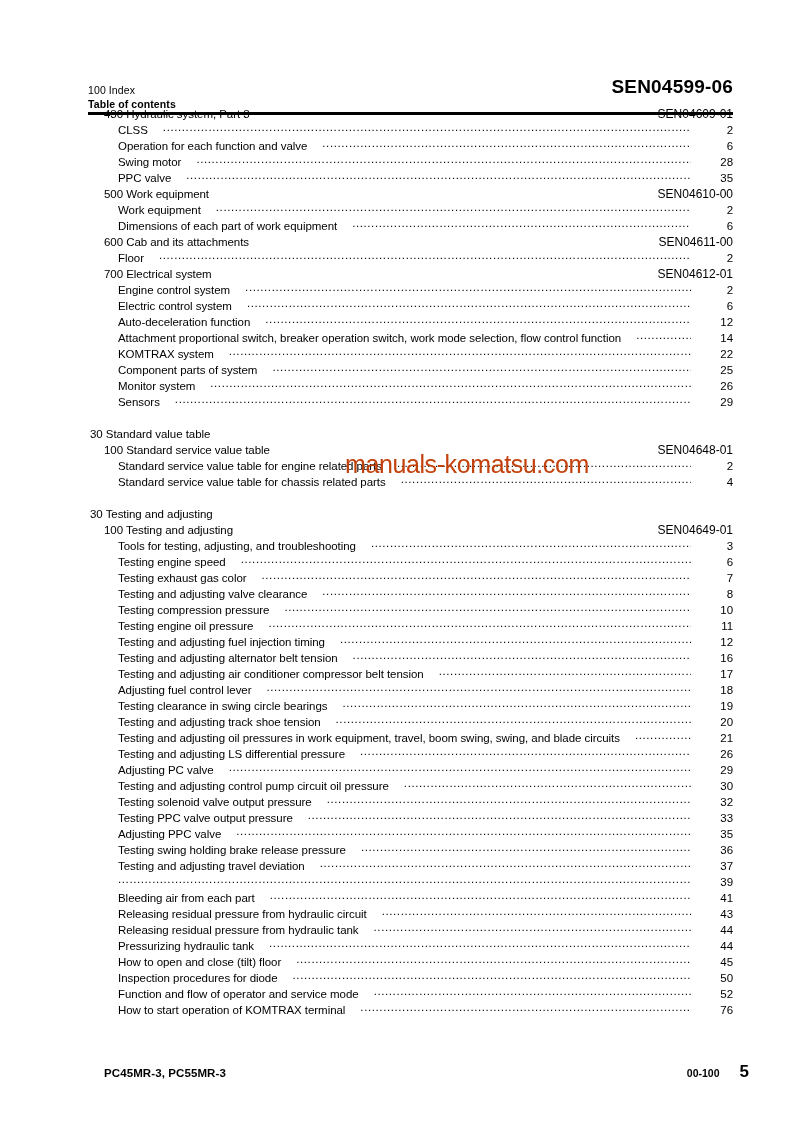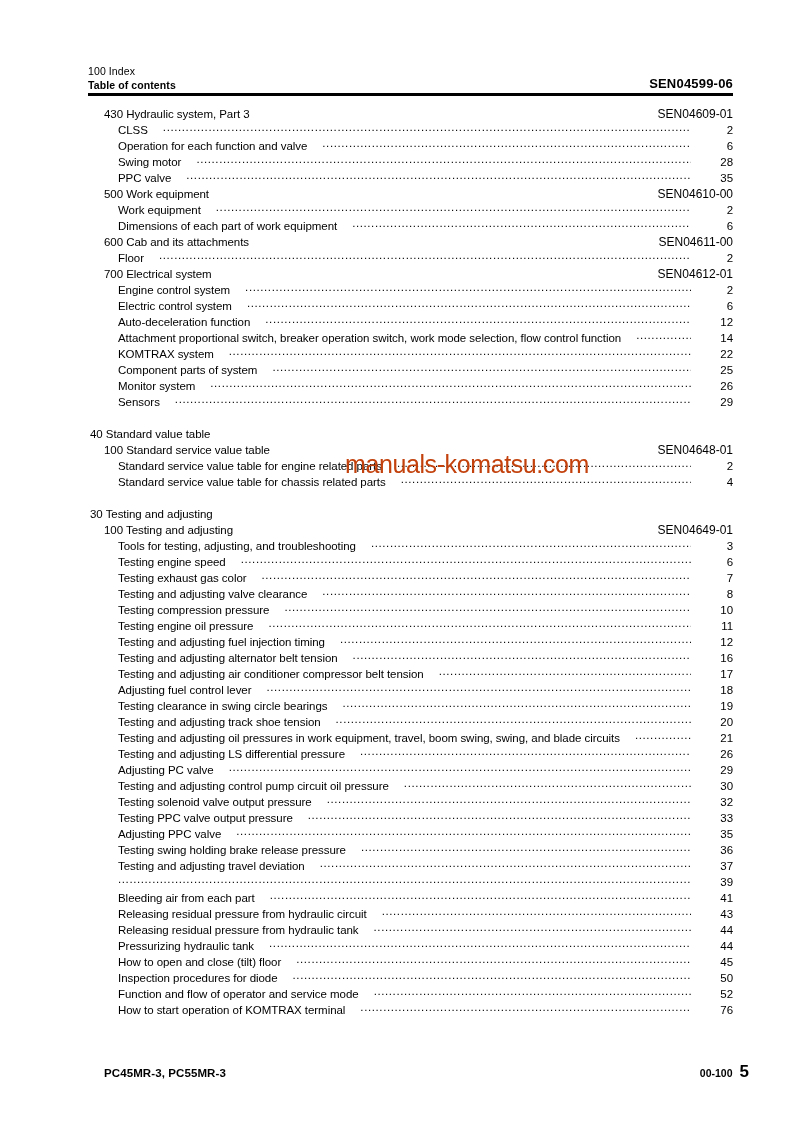--- a/index.html
+++ b/index.html
@@ -37,24 +37,24 @@
     align-items: flex-end;
   }
   .header-left {
     font-size: 10.5px;
     line-height: 14px;
     letter-spacing: 0.1px;
   }
   .header-left .hl-line1 { font-weight: normal; }
   .header-left .hl-line2 { font-weight: bold; }
   .header-sen {
-    font-size: 13px;
+    font-size: 19px;
     font-weight: bold;
     letter-spacing: 0.2px;
-    padding-bottom: 1px;
+    padding-bottom: 13px;
     margin-top: 28px;
   }
   .header-rule {
     margin-top: 1px;
     border-bottom: 3px solid #000;
     width: 645px;
   }
 
   
   .toc {
@@ -141,21 +141,21 @@
     align-items: baseline;
   }
   .footer-model {
     font-size: 11.5px;
     font-weight: bold;
     letter-spacing: 0.1px;
   }
   .footer-right {
     display: flex;
     align-items: baseline;
-    gap: 7px;
+    gap: 20px;
   }
   .footer-section {
     font-size: 10.5px;
     font-weight: bold;
     letter-spacing: 0px;
   }
   .footer-pageno {
     font-size: 17px;
     font-weight: bold;
   }
@@ -267,21 +267,21 @@
         <span class="leader"></span>
         <span class="pageno">26</span>
       </div>
       <div class="row lvl-item">
         <span class="label">Sensors</span>
         <span class="leader"></span>
         <span class="pageno">29</span>
       </div>
       <div class="spacer"></div>
       <div class="row lvl-section nodots">
-        <span class="label">40 Standard value table</span>
+        <span class="label">30 Standard value table</span>
         <span class="leader"></span>
       </div>
       <div class="row lvl-group nodots">
         <span class="label">100  Standard service value table</span>
         <span class="leader"></span>
         <span class="sen">SEN04648-01</span>
       </div>
       <div class="row lvl-item">
         <span class="label">Standard service value table for engine related parts</span>
         <span class="leader"></span>

